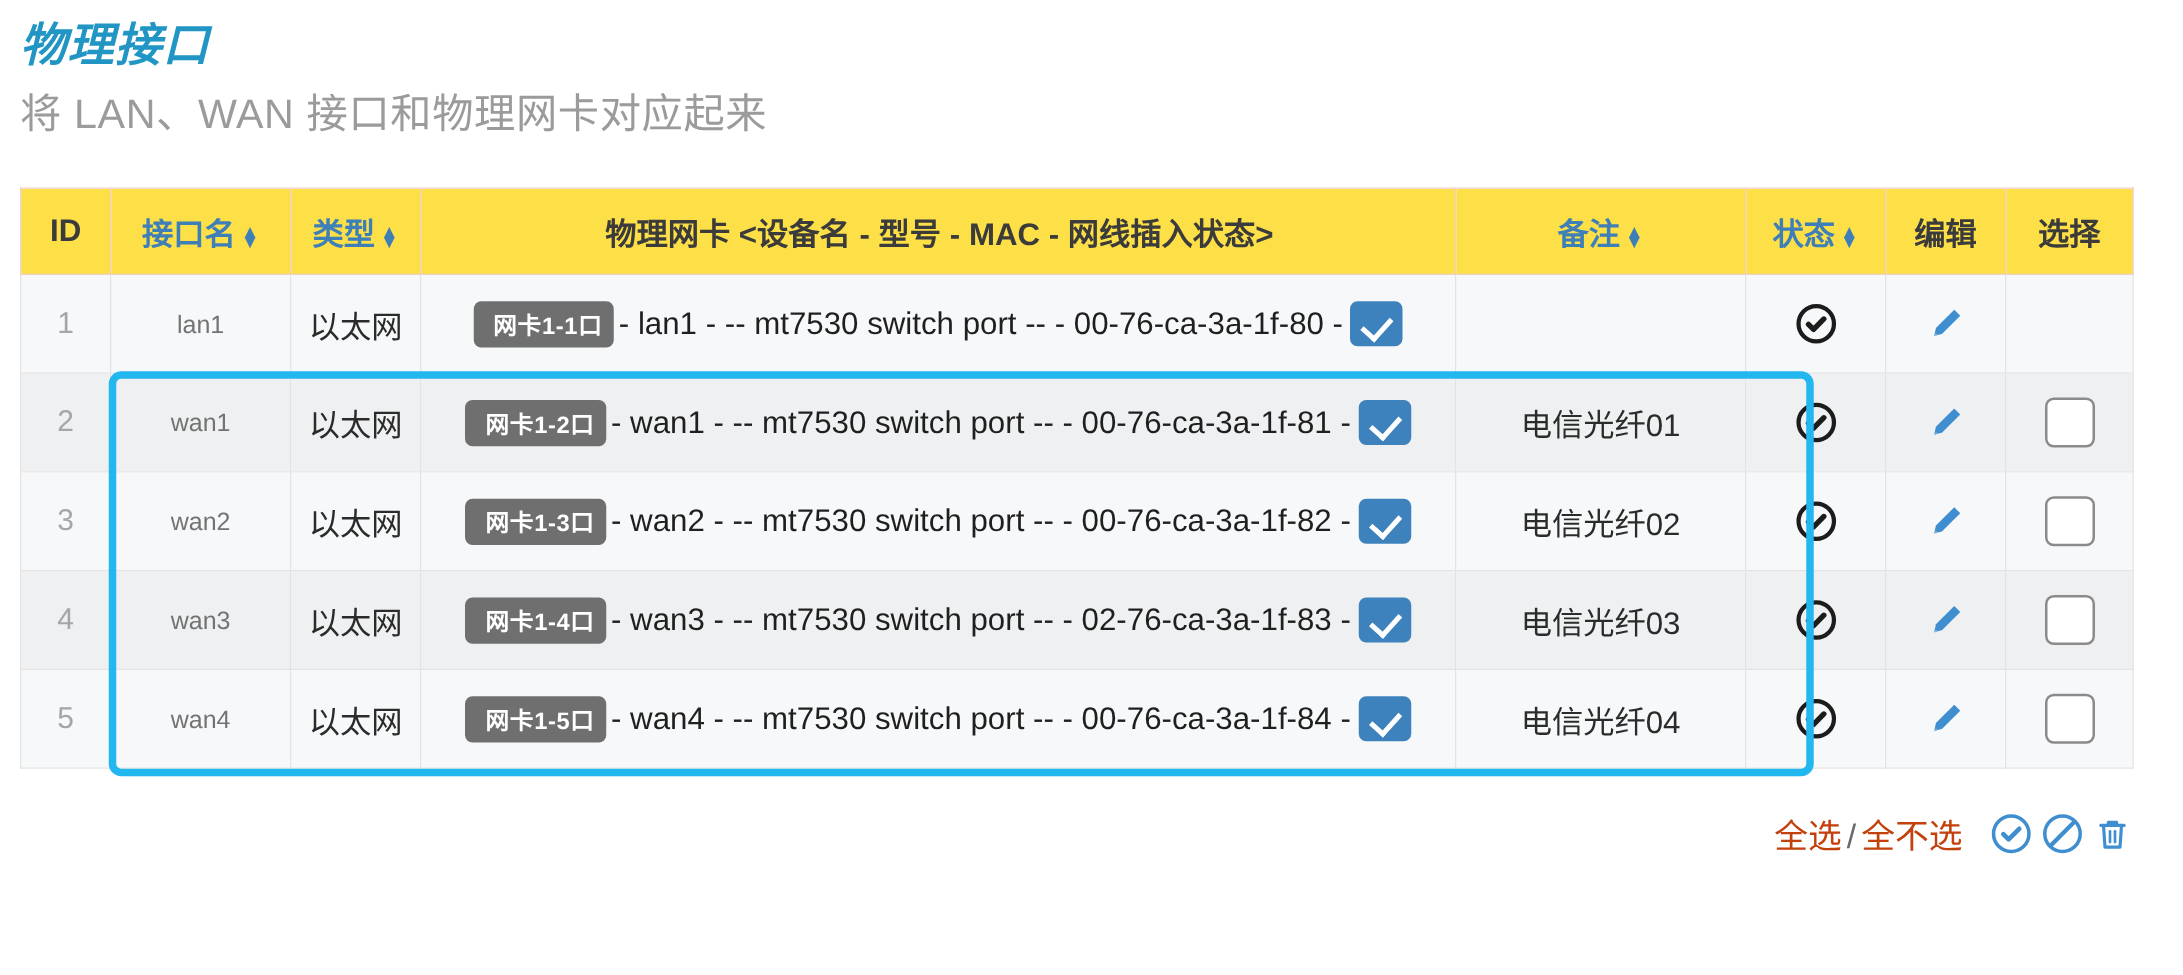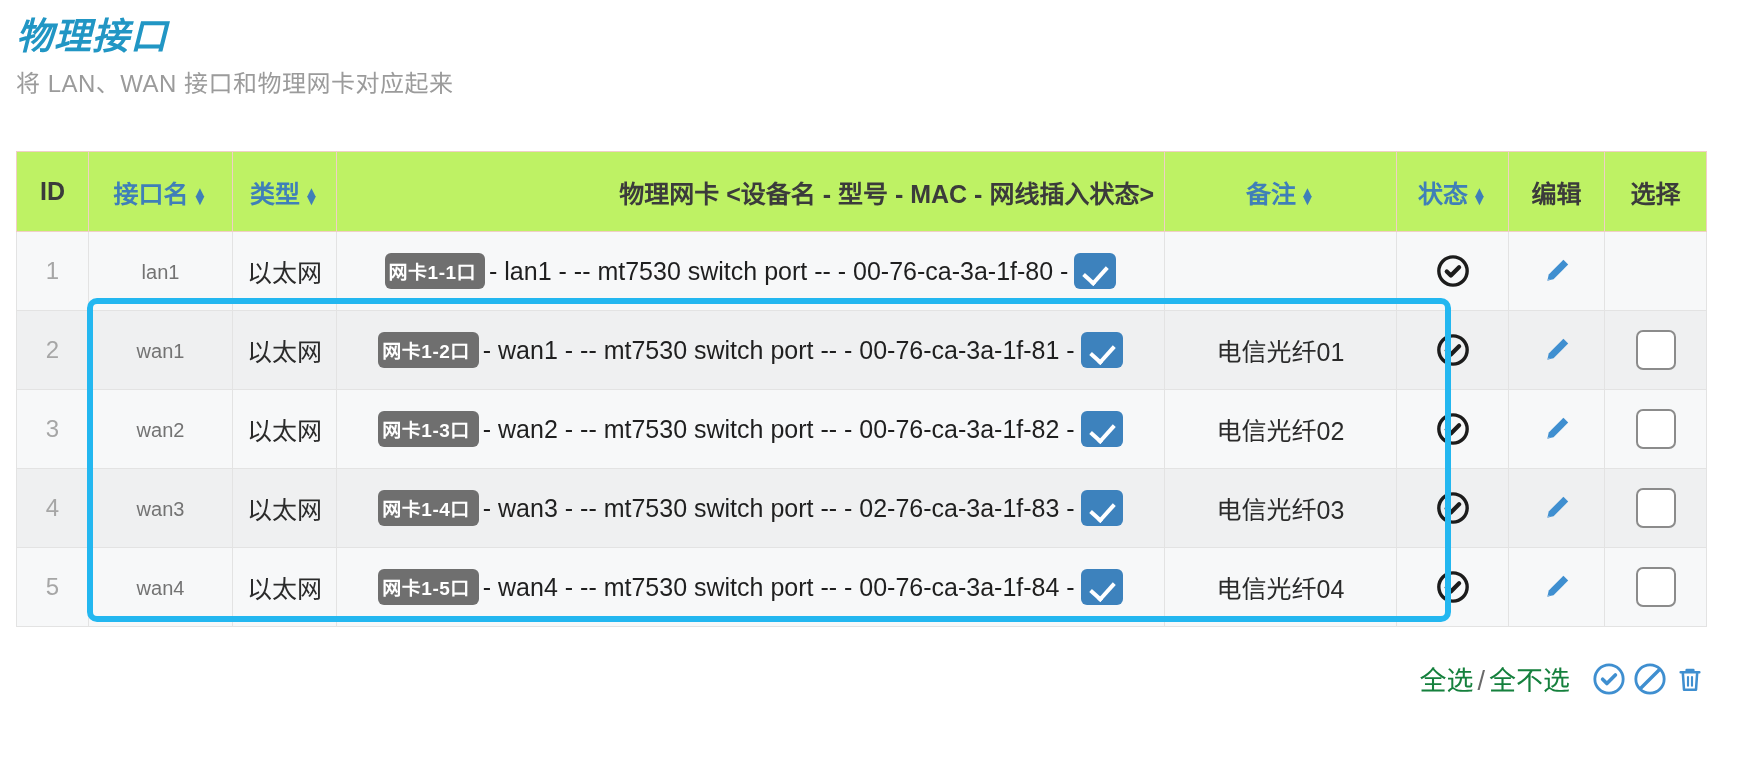--- a/index.html
+++ b/index.html
@@ -16,22 +16,22 @@
     color: #2196c4;
     font-size: 37px;
     font-weight: bold;
     letter-spacing: 1px;
     margin: 0 0 4px 0;
     line-height: 1.25;
     font-style: italic;
   }
   .page-subtitle {
     color: #9b9b9b;
-    font-size: 24px;
-    margin: 0 0 52px 0;
+    font-size: 33px;
+    margin: 0 0 38px 0;
     font-weight: normal;
     letter-spacing: .5px;
   }
 
   .table-wrap { position: relative; }
 
   table.grid {
     border-collapse: collapse;
     width: 1690px;
     table-layout: fixed;
@@ -42,22 +42,22 @@
     border: 1px solid #e3e3e3;
     padding: 0 10px;
     height: 79px;
     vertical-align: middle;
     text-align: center;
     white-space: nowrap;
     overflow: hidden;
   }
 
   table.grid thead th {
-    background: #bef264;
-    height: 80px;
+    background: #fde047;
+    height: 69px;
     font-size: 25px;
     font-weight: bold;
     border-color: #f0cfc6;
     margin-top: 48px;
   }
   th.sortable { color: #3f7fb8; }
   th.plain { color: #3b3b3b; }
 
   .sort-ico {
     display: inline-block;
@@ -94,21 +94,21 @@
     color: #1f1f1f;
     padding-left: 12px;
   }
   .nic-badge {
     display: inline-block;
     background: #6f6f6f;
     color: #ffffff;
     font-size: 19px;
     font-weight: bold;
     border-radius: 6px;
-    padding: 4px 9px 5px 4px;
+    padding: 4px 9px 5px 16px;
     vertical-align: middle;
     margin-right: 4px;
     letter-spacing: .5px;
   }
   .nic-text { vertical-align: middle; }
 
   .link-chk {
     display: inline-block;
     width: 42px; height: 36px;
     background: #3d82bd;
@@ -164,21 +164,21 @@
     color: #ffffff;
     font-size: 28px;
     border: none;
     border-radius: 8px;
     padding: 14px 28px 16px 28px;
     cursor: pointer;
     letter-spacing: 1px;
     font-family: inherit;
   }
   .foot-links { font-size: 27px; color: #3f8fd0; white-space: nowrap; }
-  .foot-links a { color: #15803d; text-decoration: none; }
+  .foot-links a { color: #c2410c; text-decoration: none; }
   .foot-links .sep { color: #6a6a6a; margin: 0 4px; }
   .foot-icons { display: flex; align-items: center; gap: 7px; margin-left: 6px; }
   .foot-icons svg { display: block; }
 </style>
 </head>
 <body>
 
 <div class="page">
 
   <h1 class="page-title">物理接口</h1>
@@ -194,21 +194,21 @@
         <col class="c-note">
           <col class="c-state">
           <col class="c-edit">
           <col class="c-sel">
       </colgroup>
       <thead>
         <tr>
           <th class="plain"><span>ID</span></th>
           <th class="sortable"><span>接口名</span><span class="sort-ico"><span>▲</span><span>▼</span></span></th>
           <th class="sortable"><span>类型</span><span class="sort-ico"><span>▲</span><span>▼</span></span></th>
-          <th class="plain" style="text-align:right;padding-left:12px"><span>物理网卡 &lt;设备名 - 型号 - MAC - 网线插入状态&gt;</span></th>
+          <th class="plain" style="text-align:center;padding-left:12px"><span>物理网卡 &lt;设备名 - 型号 - MAC - 网线插入状态&gt;</span></th>
           <th class="sortable"><span>备注</span><span class="sort-ico"><span>▲</span><span>▼</span></span></th>
           <th class="sortable"><span>状态</span><span class="sort-ico"><span>▲</span><span>▼</span></span></th>
           <th class="plain"><span>编辑</span></th>
           <th class="plain"><span>选择</span></th>
         </tr>
       </thead>
       <tbody>
           <tr class="odd">
             <td class="id-cell">1</td>
             <td class="name-cell"><a href="#">lan1</a></td>

